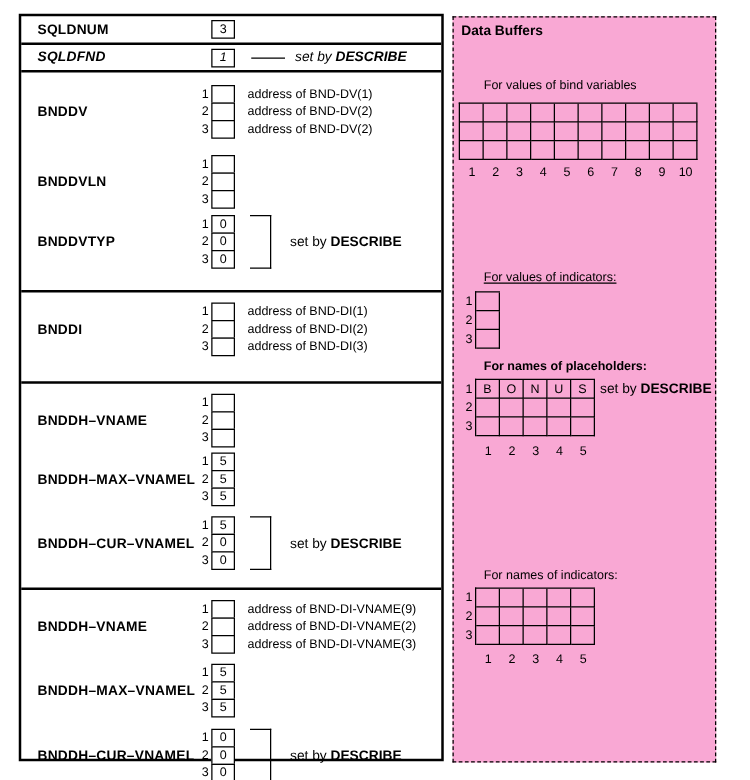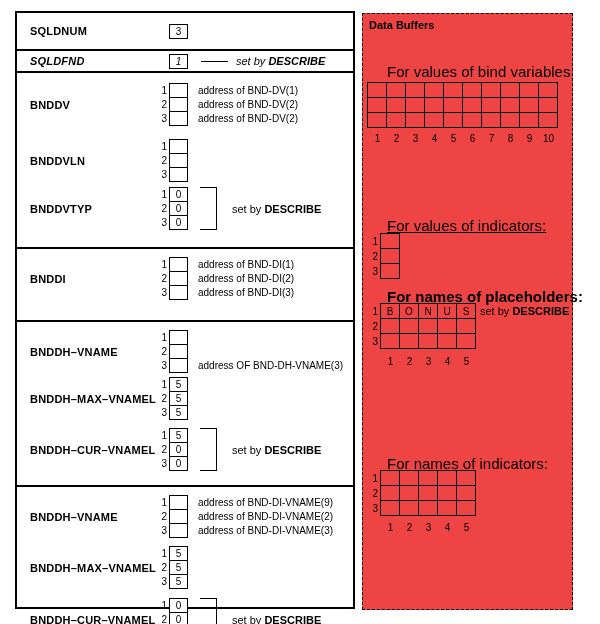--- a/index.html
+++ b/index.html
@@ -12,21 +12,21 @@
 
   
   .lpanel {
     position:absolute; left:15px; top:11px;
     width:340px; height:598px;
     border:2px solid #000; box-sizing:border-box;
     background:#fff;
   }
   .section { position:relative; box-sizing:border-box; border-bottom:2px solid #000; }
   .section.last { border-bottom:none; }
-  .sec-a { height:38px;text-align:right; }
+  .sec-a { height:23px;text-align:right; }
   .sec-b { height:22px;font-style:italic; }
   .sec-c { height:166px; }
   .sec-d { height:65px; }
   .sec-e { height:157px; }
   .sec-f { height:161px; }
 
   .glabel {
     position:absolute; left:13px; top:50%; transform:translateY(-50%);
     font-weight:bold; font-size:11px; letter-spacing:0.2px; white-space:nowrap;
   }
@@ -57,24 +57,24 @@
 
   
   .mt10 { margin-top:10px; } .mt13 { margin-top:13px; } .mt5 { margin-top:5px; }
   .mt8 { margin-top:8px; } .mt4 { margin-top:4px; } .mt9 { margin-top:9px; }
 
   
   .rpanel {
     position:absolute; left:362px; top:13px;
     width:211px; height:597px;
     border:1px dashed #000; box-sizing:border-box;
-    background:#ef4444;
+    background:#f9a8d4;
   }
   .rtitle { position:absolute; left:6px; top:5px; font-weight:bold; font-size:11px; white-space:nowrap; }
-  .rcap { position:absolute; font-size:15px; white-space:nowrap;padding-left:18px; }
+  .rcap { position:absolute; font-size:10px; white-space:nowrap;padding-left:18px; }
   .gwrap { position:absolute; display:flex; }
   .rowlabels { display:flex; flex-direction:column; width:11px; margin-right:2px; padding-top:1px; }
   .rowlabels span { height:15px; line-height:15px; font-size:10px; text-align:right; }
   .grid { display:grid; border-left:1px solid #000; border-top:1px solid #000; align-content:start; }
   .grid10 { grid-template-columns:repeat(10,19px); }
   .grid5  { grid-template-columns:repeat(5,19px); }
   .grid1  { grid-template-columns:19px; }
   .gcell {
     border-right:1px solid #000; border-bottom:1px solid #000;
     box-sizing:border-box; height:15px;
@@ -195,21 +195,20 @@
             <span class="idx">1</span>
             <span class="cell"></span>
           </div>
         <div class="brow">
             <span class="idx">2</span>
             <span class="cell"></span>
           </div>
         <div class="brow">
             <span class="idx">3</span>
             <span class="cell"></span>
-            <span class="addr">address OF BND-DH-VNAME(3)</span>
           </div>
       </div>
     </div>
     <div class="group mt4">
       <span class="glabel">BNDDH–MAX–VNAMEL</span>
       <div class="rows">
         <div class="brow">
             <span class="idx">1</span>
             <span class="cell">5</span>
           </div>

